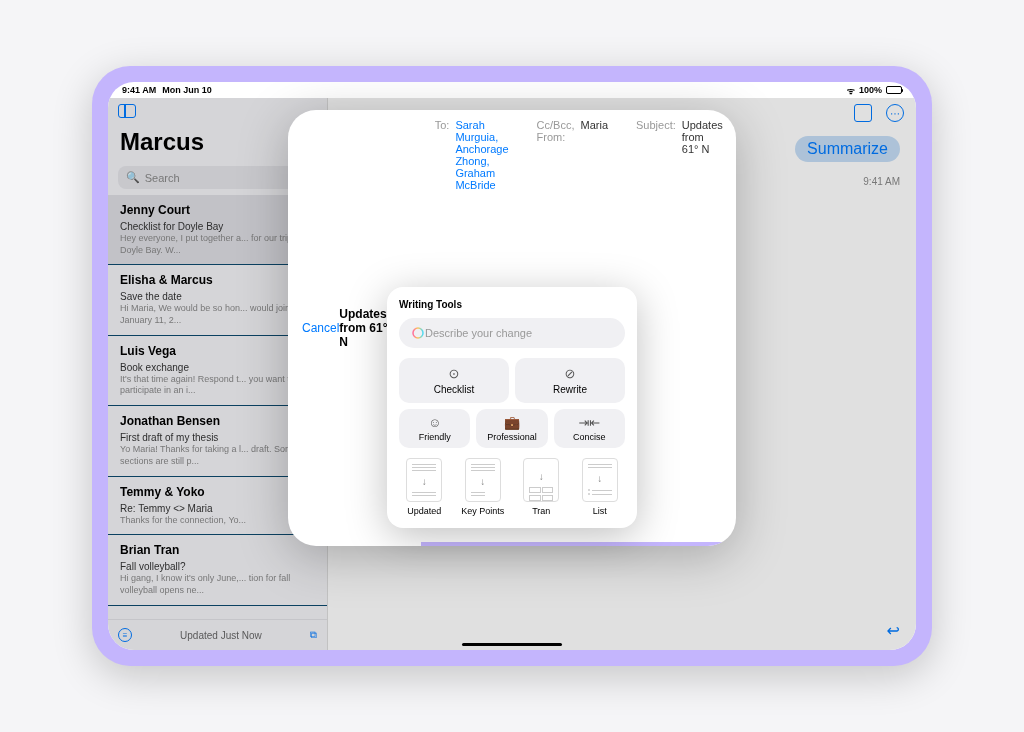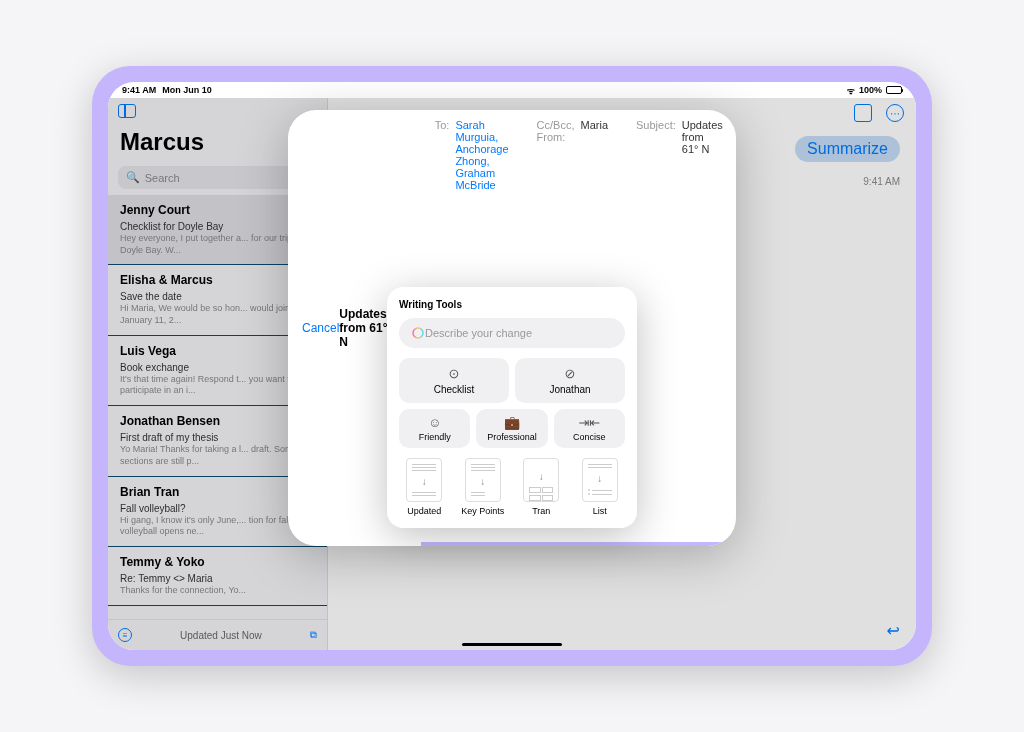--- a/index.html
+++ b/index.html
@@ -135,28 +135,28 @@
             <div class="mail-sender">Luis Vega</div>
             <div class="mail-subject">Book exchange</div>
             <div class="mail-preview">It's that time again! Respond t... you want to participate in an i...</div>
           </div>
           <div class="mail-item">
             <div class="mail-sender">Jonathan Bensen</div>
             <div class="mail-subject">First draft of my thesis</div>
             <div class="mail-preview">Yo Maria! Thanks for taking a l... draft. Some sections are still p...</div>
           </div>
           <div class="mail-item">
+            <div class="mail-sender">Temmy &amp; Yoko</div>
+            <div class="mail-subject">Re: Temmy &lt;&gt; Maria</div>
+            <div class="mail-preview">Thanks for the connection, Yo...</div>
+          </div>
+          <div class="mail-item">
             <div class="mail-sender">Brian Tran</div>
             <div class="mail-subject">Fall volleyball?</div>
             <div class="mail-preview">Hi gang, I know it's only June,... tion for fall volleyball opens ne...</div>
-          </div>
-          <div class="mail-item">
-            <div class="mail-sender">Temmy &amp; Yoko</div>
-            <div class="mail-subject">Re: Temmy &lt;&gt; Maria</div>
-            <div class="mail-preview">Thanks for the connection, Yo...</div>
           </div>
         </div>
         <div class="sidebar-footer">
           <span class="filter-icon">≡</span>
           <span style="flex:1;text-align:center">Updated Just Now</span>
           <span style="color:#007aff">⧉</span>
         </div>
       </div>
 
       <div class="content-area">
@@ -226,21 +226,21 @@
         </span>
         <span class="wt-input-text">Describe your change</span>
       </div>
       <div class="wt-grid">
         <div class="wt-btn">
           <span class="wt-btn-icon">⊙</span>
           <span>Checklist</span>
         </div>
         <div class="wt-btn">
           <span class="wt-btn-icon">⊘</span>
-          <span>Jonathan</span>
+          <span>Rewrite</span>
         </div>
       </div>
       <div class="wt-row3">
         <div class="wt-small-btn">
           <span class="wt-btn-icon">☺</span>
           <span>Friendly</span>
         </div>
         <div class="wt-small-btn">
           <span class="wt-btn-icon">💼</span>
           <span>Professional</span>

